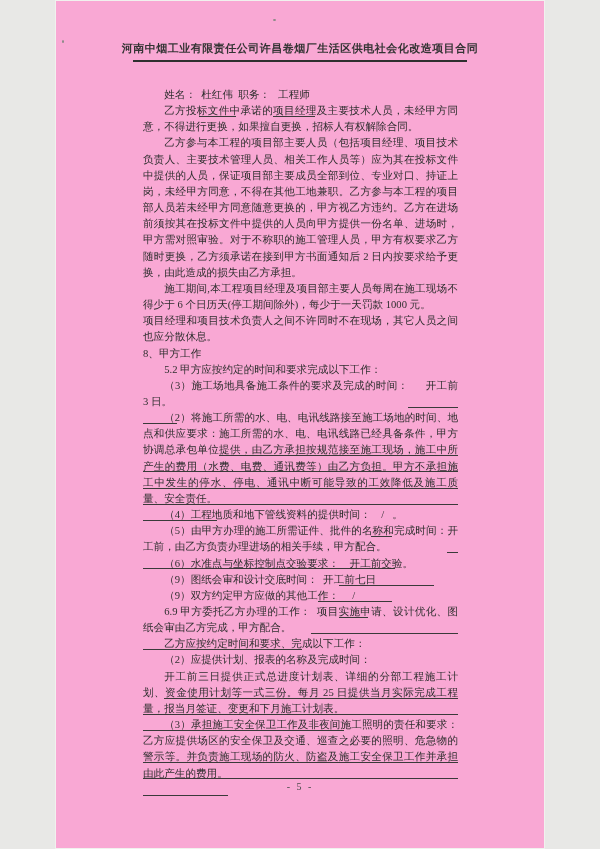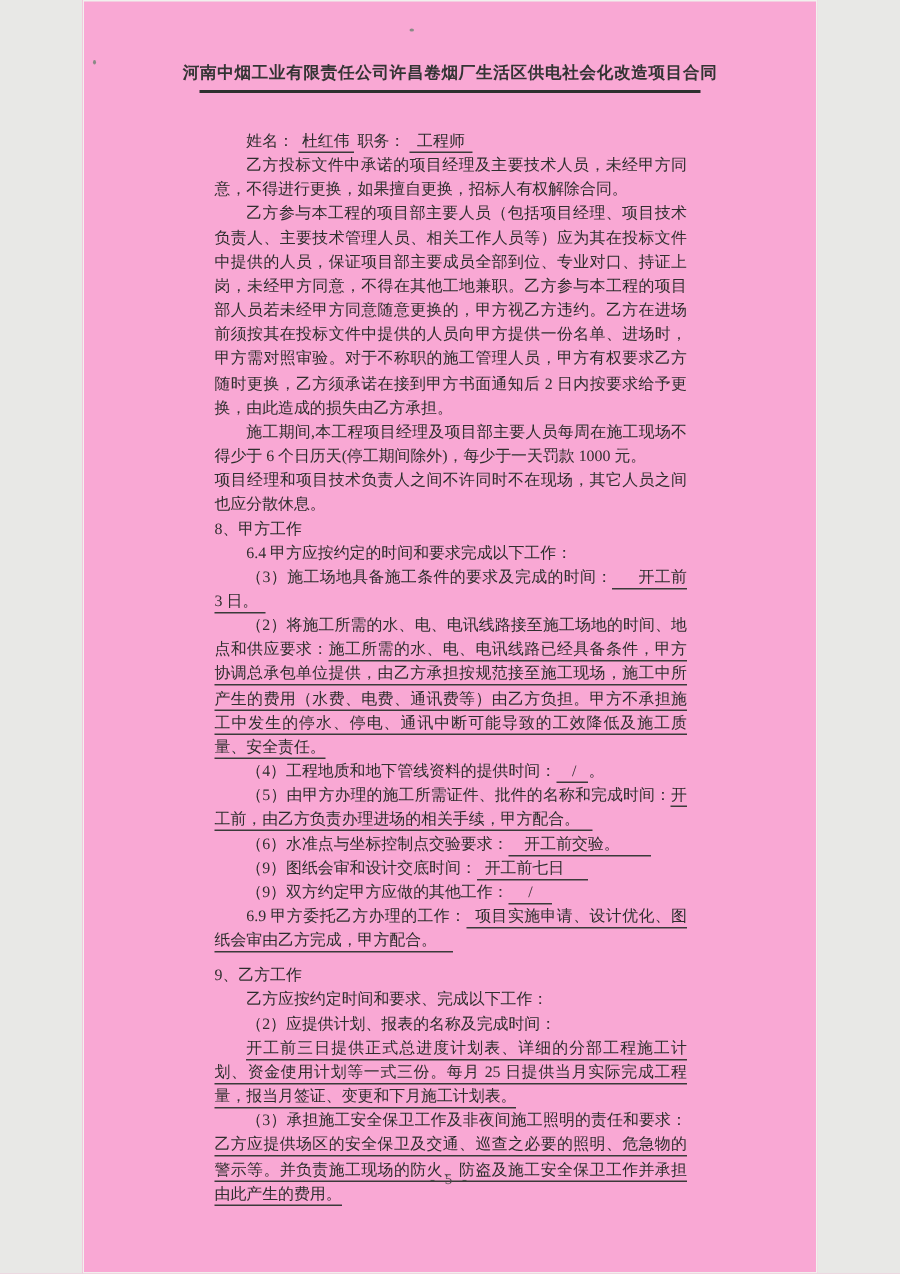--- a/index.html
+++ b/index.html
@@ -39,21 +39,21 @@
     text-justify: inter-character;
   }
   p.para {
     margin: 0;
     padding: 0;
   }
   p.para.indent { text-indent: 2em; }
   p.para.gap-before { margin-top: 7px; }
   .u {
     border-bottom: 1px solid #3a3a3a;
-    padding-bottom: 1px;
+    padding-bottom: 16px;
   }
   .page-footer {
     position: absolute;
     top: 781px;
     left: 0;
     right: 0;
     text-align: center;
     font-size: 10px;
     letter-spacing: 2px;
     color: #4a4a4a;
@@ -78,30 +78,29 @@
   <div class="header-title">河南中烟工业有限责任公司许昌卷烟厂生活区供电社会化改造项目合同</div>
   <div class="header-rule"></div>
 
   <div class="content">
       <p class="para indent"><span>姓名： </span><span class="u">&nbsp;杜红伟&nbsp;</span><span>&nbsp;职务： </span><span class="u">&nbsp;&nbsp;工程师&nbsp;&nbsp;</span></p>
       <p class="para indent"><span>乙方投标文件中承诺的项目经理及主要技术人员，未经甲方同意，不得进行更换，如果擅自更换，招标人有权解除合同。</span></p>
       <p class="para indent"><span>乙方参与本工程的项目部主要人员（包括项目经理、项目技术负责人、主要技术管理人员、相关工作人员等）应为其在投标文件中提供的人员，保证项目部主要成员全部到位、专业对口、持证上岗，未经甲方同意，不得在其他工地兼职。乙方参与本工程的项目部人员若未经甲方同意随意更换的，甲方视乙方违约。乙方在进场前须按其在投标文件中提供的人员向甲方提供一份名单、进场时，甲方需对照审验。对于不称职的施工管理人员，甲方有权要求乙方随时更换，乙方须承诺在接到甲方书面通知后 2 日内按要求给予更换，由此造成的损失由乙方承担。</span></p>
       <p class="para indent"><span>施工期间,本工程项目经理及项目部主要人员每周在施工现场不得少于 6 个日历天(停工期间除外)，每少于一天罚款 1000 元。</span></p>
       <p class="para"><span>项目经理和项目技术负责人之间不许同时不在现场，其它人员之间也应分散休息。</span></p>
       <p class="para"><span>8、甲方工作</span></p>
-      <p class="para indent"><span>6.4 甲方应按约定的时间和要求完成以下工作：</span></p>
+      <p class="para indent"><span>5.2 甲方应按约定的时间和要求完成以下工作：</span></p>
       <p class="para indent"><span>（3）施工场地具备施工条件的要求及完成的时间：</span><span class="u">&nbsp;&nbsp;&nbsp;&nbsp;&nbsp;&nbsp;开工前 3 日。&nbsp;&nbsp;</span></p>
       <p class="para indent"><span>（2）将施工所需的水、电、电讯线路接至施工场地的时间、地点和供应要求：</span><span class="u">施工所需的水、电、电讯线路已经具备条件，甲方协调总承包单位提供，由乙方承担按规范接至施工现场，施工中所产生的费用（水费、电费、通讯费等）由乙方负担。甲方不承担施工中发生的停水、停电、通讯中断可能导致的工效降低及施工质量、安全责任。</span></p>
       <p class="para indent"><span>（4）工程地质和地下管线资料的提供时间：</span><span class="u">&nbsp;&nbsp;&nbsp;&nbsp;/&nbsp;&nbsp;&nbsp;</span><span>。</span></p>
       <p class="para indent"><span>（5）由甲方办理的施工所需证件、批件的名称和完成时间：</span><span class="u">开工前，由乙方负责办理进场的相关手续，甲方配合。&nbsp;&nbsp;&nbsp;</span></p>
       <p class="para indent"><span>（6）水准点与坐标控制点交验要求：</span><span class="u">&nbsp;&nbsp;&nbsp;&nbsp;开工前交验。&nbsp;&nbsp;&nbsp;&nbsp;&nbsp;&nbsp;&nbsp;&nbsp;</span></p>
       <p class="para indent"><span>（9）图纸会审和设计交底时间：</span><span class="u">&nbsp;&nbsp;开工前七日&nbsp;&nbsp;&nbsp;&nbsp;&nbsp;&nbsp;</span></p>
       <p class="para indent"><span>（9）双方约定甲方应做的其他工作：</span><span class="u">&nbsp;&nbsp;&nbsp;&nbsp;&nbsp;/&nbsp;&nbsp;&nbsp;&nbsp;&nbsp;</span></p>
       <p class="para indent"><span>6.9 甲方委托乙方办理的工作：</span><span class="u">&nbsp;&nbsp;项目实施申请、设计优化、图纸会审由乙方完成，甲方配合。&nbsp;&nbsp;&nbsp;&nbsp;</span></p>
-      <p class="para gap-before"><span>9、乙方工作</span></p>
       <p class="para indent"><span>乙方应按约定时间和要求、完成以下工作：</span></p>
       <p class="para indent"><span>（2）应提供计划、报表的名称及完成时间：</span></p>
       <p class="para indent"><span class="u">开工前三日提供正式总进度计划表、详细的分部工程施工计划、资金使用计划等一式三份。每月 25 日提供当月实际完成工程量，报当月签证、变更和下月施工计划表。</span></p>
       <p class="para indent"><span>（3）承担施工安全保卫工作及非夜间施工照明的责任和要求：</span><span class="u">乙方应提供场区的安全保卫及交通、巡查之必要的照明、危急物的警示等。并负责施工现场的防火、防盗及施工安全保卫工作并承担由此产生的费用。</span></p>
     </div>
 
   <div class="page-footer">- 5 -</div>
 </div>
 
 </body></html>

